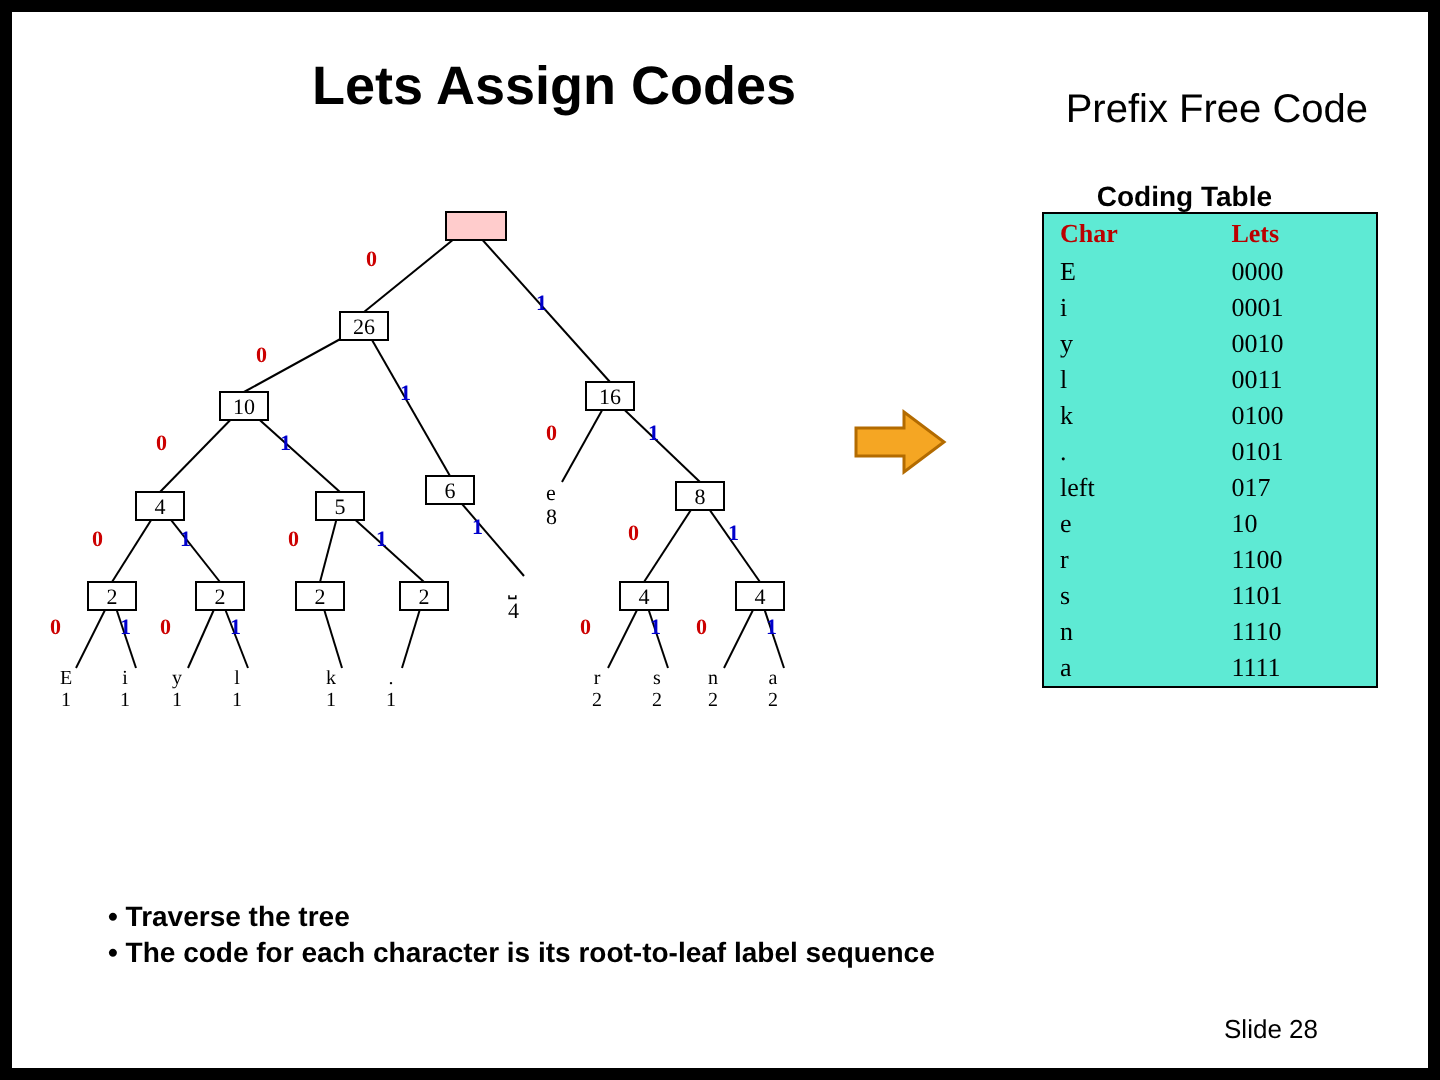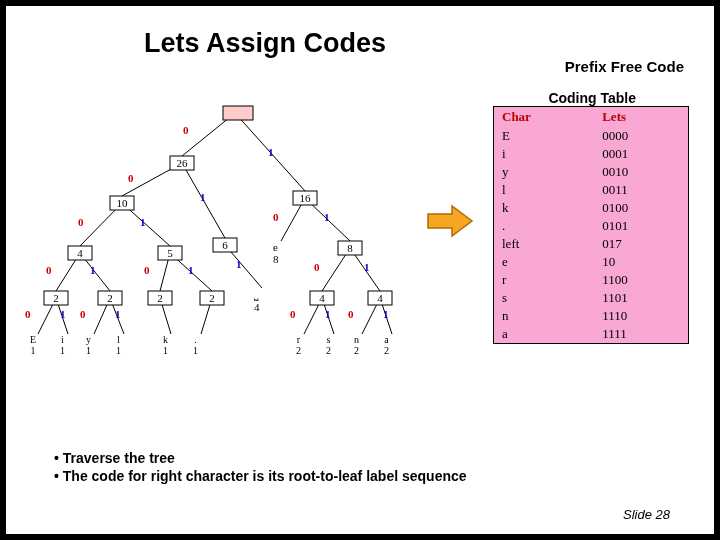--- a/index.html
+++ b/index.html
@@ -8,35 +8,35 @@
     padding: 0;
     font-family: Arial, sans-serif;
     background: #fff;
   }
   .slide {
     width: 720px;
     height: 540px;
     border: 6px solid #000;
     background: #fff;
     position: relative;
-    padding: 12px 18px;
+    padding: 12px 30px;
   }
   .title {
     font-size: 27px;
     font-weight: bold;
     text-align: center;
     margin-left: 120px;
     margin-top: 10px;
     display: inline-block;
   }
   .subtitle {
-    font-size: 15px;
-    font-weight: bold;
-    position: absolute;
-    top: 52px;
+    font-size: 20px;
+    font-weight: normal;
+    position: absolute;
+    top: 38px;
     right: 30px;
   }
   .table-header {
     font-size: 14px;
     font-weight: bold;
     position: absolute;
     top: 84px;
     right: 78px;
   }
   .tree-area {
@@ -56,26 +56,26 @@
 
   .arrow {
     position: absolute;
     top: 198px;
     left: 420px;
   }
   .coding-table {
     position: absolute;
     top: 100px;
     right: 25px;
-    width: 196px;
+    width: 168px;
     border: 1px solid #000;
     font-family: "Times New Roman", serif;
     font-size: 13px;
     border-collapse: collapse;
-    background: #f9a8d4;
+    background: #5eead4;
   }
   .coding-table th {
     color: #b00;
     font-weight: bold;
     text-align: left;
     padding: 2px 8px;
   }
   .coding-table td {
     padding: 1px 8px;
     color: #000;
@@ -88,23 +88,22 @@
     font-weight: bold;
     margin-left: 28px;
   }
   .bullets ul { list-style: none; padding: 0; margin: 0; }
   .bullets li { margin: 2px 0; }
   .bullets .lvl1 { }
   .bullets .lvl2 { margin-left: 40px; }
   .slide-num {
     position: absolute;
     bottom: 12px;
-    right: 44px;
+    right: 55px;
     font-size: 13px;
-    font-style: italic;
   }
 </style>
 </head>
 <body>
 
 <div class="slide">
   <div class="title">Lets Assign Codes</div>
   <div class="subtitle">Prefix Free Code</div>
   <div class="table-header">Coding Table</div>
 
@@ -261,18 +260,18 @@
         <tr>
           <td>a</td>
           <td>1111</td>
         </tr>
       </tbody>
   </table>
 
   <div class="bullets">
     <ul id="bullet-ul">
         <li class="lvl1">•    Traverse the tree</li>
-        <li class="lvl1">•    The code for right character is its root-to-leaf label sequence</li>
+        <li class="lvl1">•    The code for each character is its root-to-leaf label sequence</li>
       </ul>
   </div>
 
   <div class="slide-num">Slide 28</div>
 </div>
 
 </body></html>

